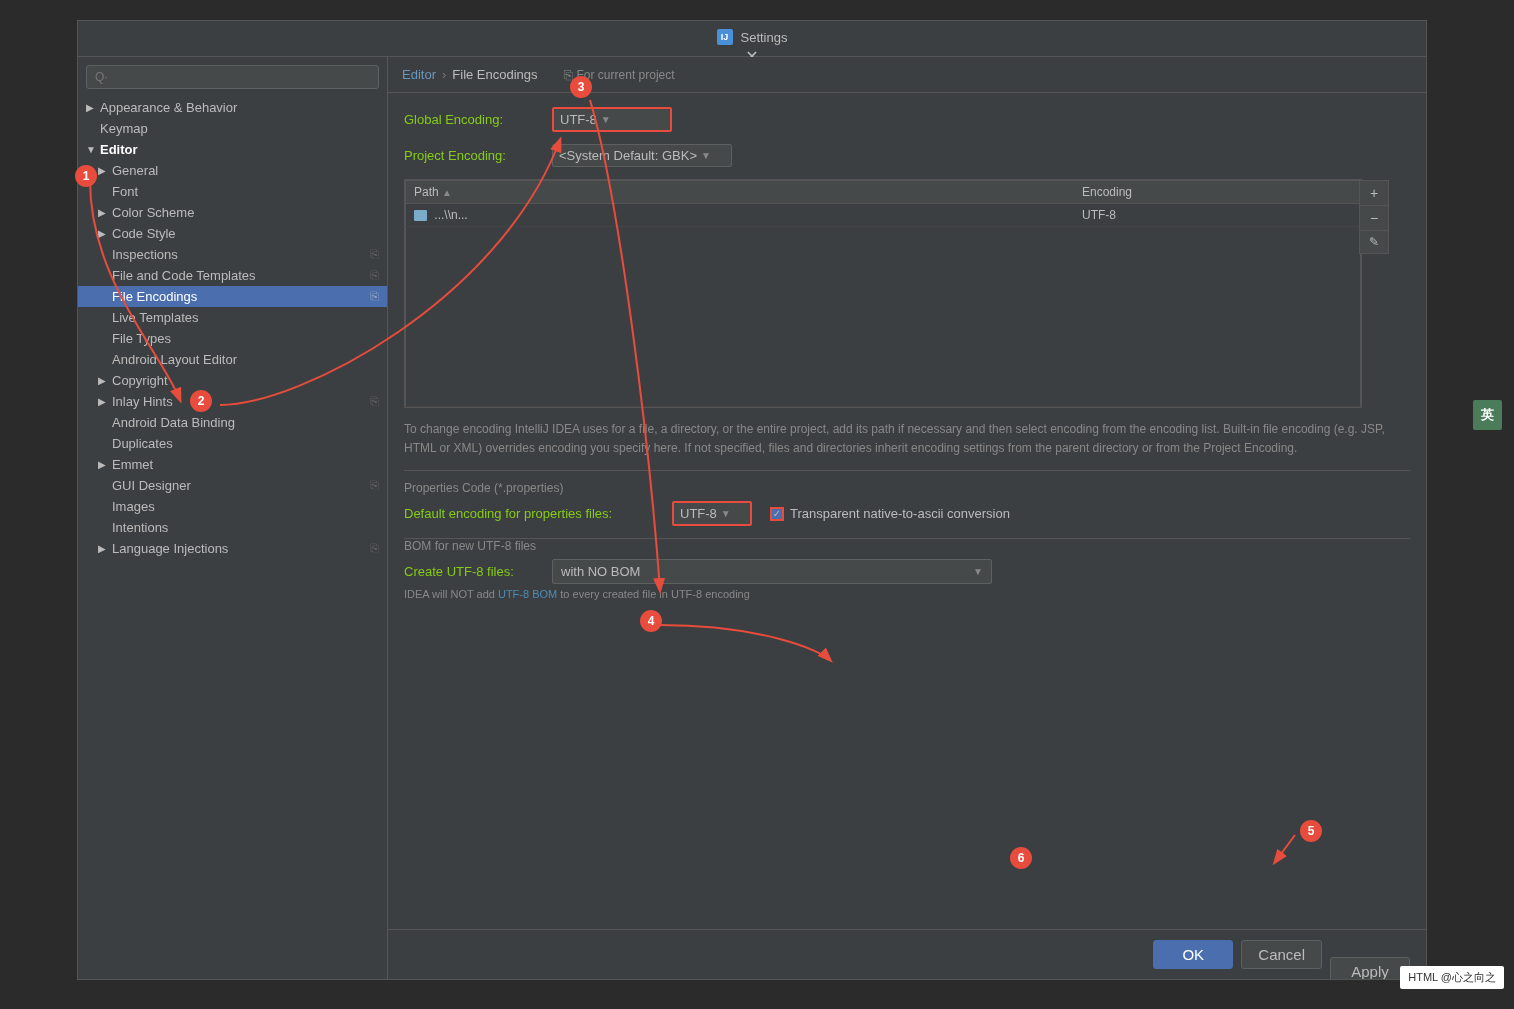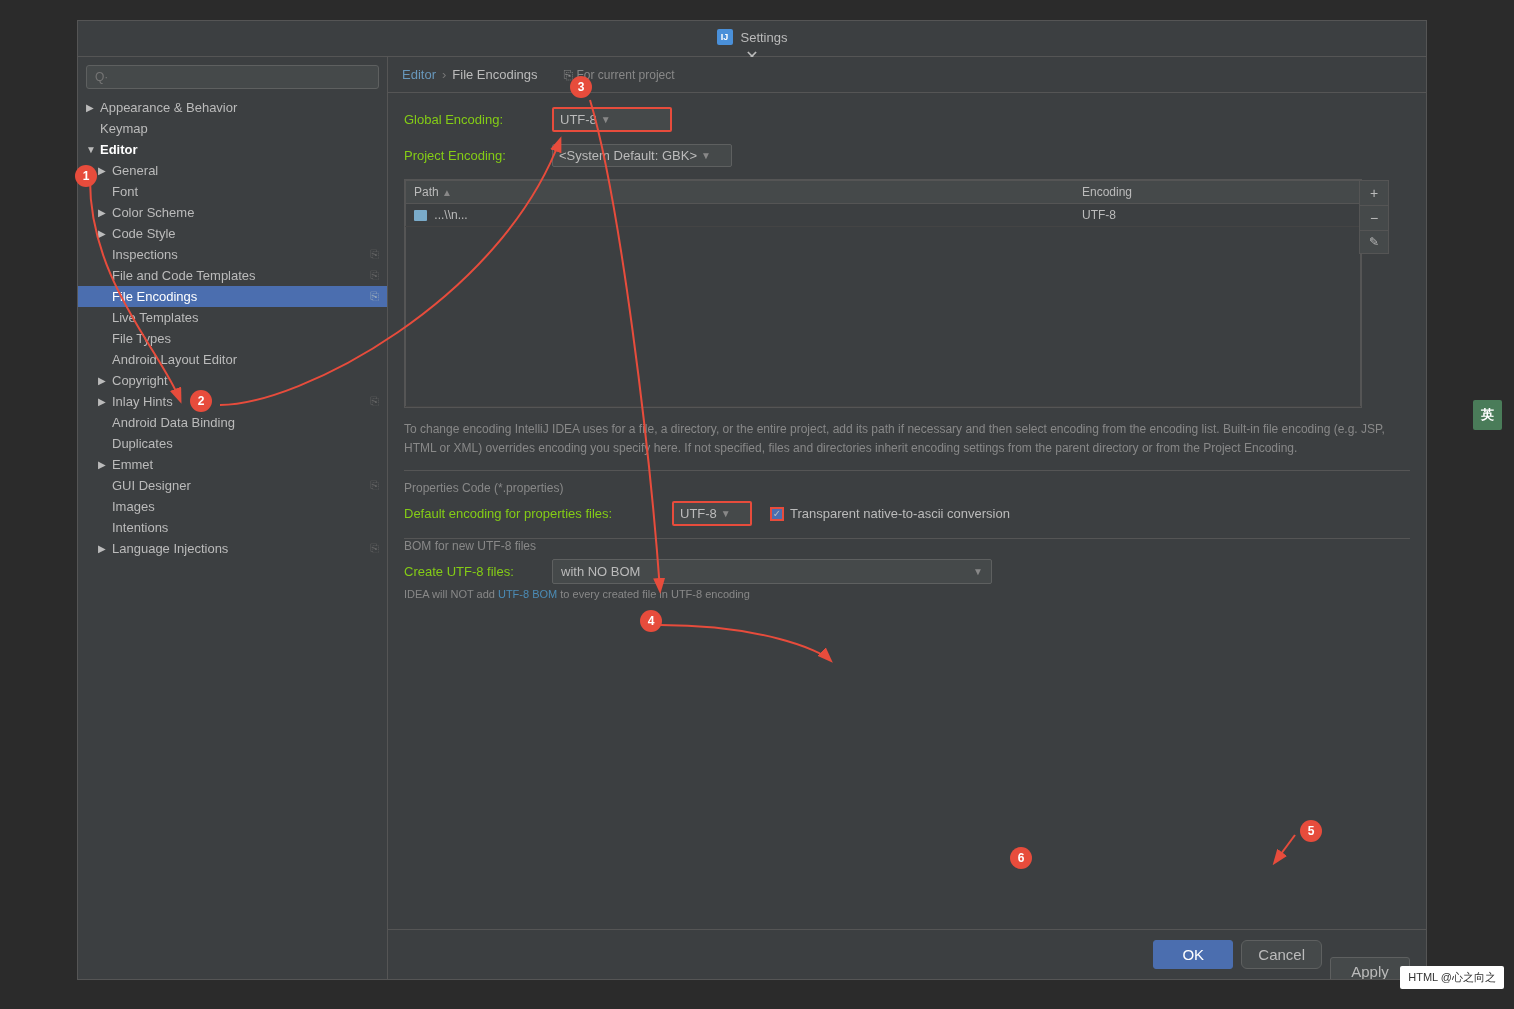--- a/index.html
+++ b/index.html
@@ -543,21 +543,21 @@
             </div>
             <div class="bom-info">
               <span>IDEA will NOT add </span><span class="link">UTF-8 BOM</span><span> to every created file in UTF-8 encoding</span>
             </div>
           </div>
 
         </div>
 
         <div class="dialog-footer">
           <button class="btn btn-primary" style="min-width:80px;">OK</button>
-          <button class="btn btn-default" style="min-width:80px;border-radius:6px;">Cancel</button>
+          <button class="btn btn-default" style="min-width:80px;">Cancel</button>
           <button class="btn btn-default" style="min-width:80px;margin-top:34px;">Apply</button>
         </div>
       </div>
     </div>
   </div>
 
   <div class="annotation" style="left:75px; top:165px;">1</div>
 
   <div class="annotation" style="left:190px; top:390px;">2</div>
 

